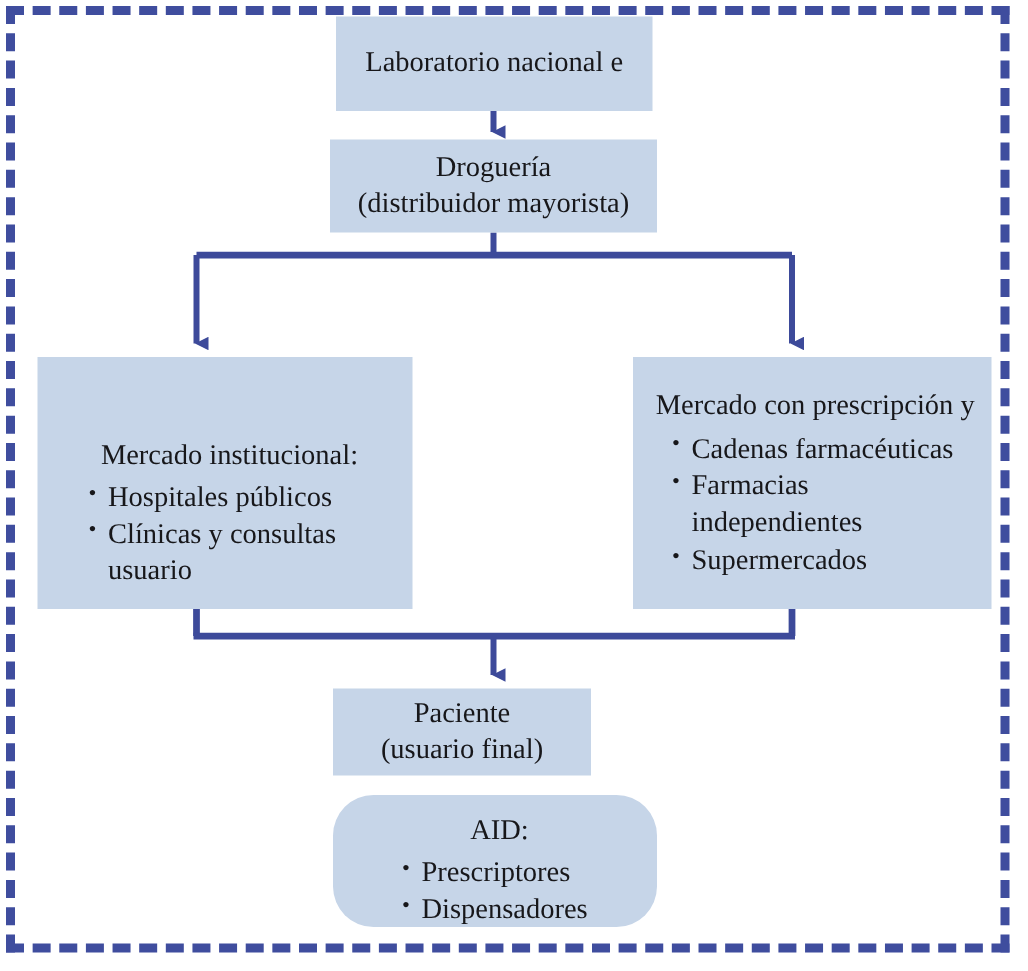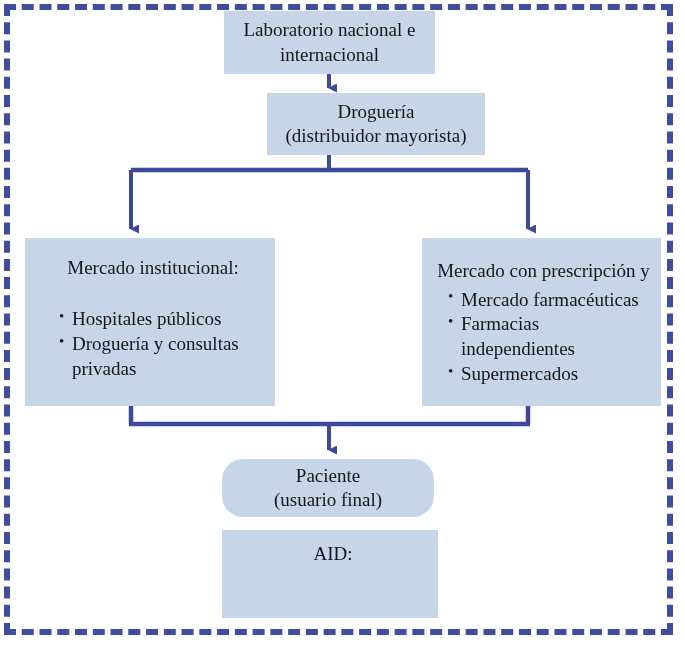--- a/index.html
+++ b/index.html
@@ -54,28 +54,28 @@
   .bullets li::before {
     content: "\2022";
     position: absolute;
     left: 0;
     top: -0.02em;
     font-size: 15px;
   }
 
   
   #node-laboratorio { left: 224px; top: 11px;  width: 211px; height: 63px; }
-  #node-drogueria   { left: 220px; top: 93px;  width: 218px; height: 62px; margin-left: 47px; }
+  #node-drogueria   { left: 220px; top: 93px;  width: 218px; height: 62px; }
   #node-institucional { left: 25px;  top: 238px; width: 250px; height: 168px;
-                        padding: 18px 16px 0 22px; justify-content: flex-start; gap: 23px; }
+                        padding: 18px 16px 0 22px; justify-content: flex-end; }
   #node-prescripcion  { left: 422px; top: 238px; width: 239px; height: 168px;
                         padding: 14px 10px 0 14px; justify-content: center; }
-  #node-paciente    { left: 222px; top: 459px; width: 212px; height: 58px; border-radius: 21px; }
+  #node-paciente    { left: 222px; top: 459px; width: 172px; height: 58px; }
   #node-aid         { left: 222px; top: 530px; width: 216px; height: 88px;
-                      padding: 12px 28px 0 34px; justify-content: flex-start; }
+                      padding: 12px 28px 0 34px; justify-content: flex-start; border-radius: 27px; }
 
   .node-inner-bullets { margin-top: 4px; }
 
   
   #connectors {
     position: absolute;
     left: 0; top: 0;
     width: 685px; height: 647px;
     pointer-events: none;
   }
@@ -109,54 +109,57 @@
       <path d="M 131 406 L 131 424" stroke="#3d4a9a" stroke-width="4.5" fill="none"></path>
       <path d="M 528 406 L 528 424" stroke="#3d4a9a" stroke-width="4.5" fill="none"></path>
       <path d="M 129 424 L 530 424" stroke="#3d4a9a" stroke-width="4.5" fill="none"></path>
       <line x1="329" y1="424" x2="329" y2="450" stroke="#3d4a9a" stroke-width="4" marker-end="url(#arrowhead)"></line>
     </g>
   </svg>
 
   <div class="node" id="node-laboratorio">
     <div class="title-lines">
       <div>Laboratorio nacional e</div>
-      <div>internacional</div>
     </div>
   </div>
 
   <div class="node" id="node-drogueria">
     <div class="title-lines">
       <div>Droguería</div>
       <div>(distribuidor mayorista)</div>
     </div>
   </div>
 
   <div class="node" id="node-institucional">
     <div class="title-lines">Mercado institucional:</div>
     <ul class="bullets node-inner-bullets">
       <li>Hospitales públicos</li>
-      <li>Droguería y consultas privadas</li>
+      <li>Clínicas y consultas usuario</li>
     </ul>
   </div>
 
   <div class="node" id="node-prescripcion">
     <div class="title-lines">
       <div>Mercado con prescripción y</div>
     </div>
     <ul class="bullets node-inner-bullets">
-      <li>Mercado farmacéuticas</li>
+      <li>Cadenas farmacéuticas</li>
       <li>Farmacias independientes</li>
       <li>Supermercados</li>
     </ul>
   </div>
 
   <div class="node" id="node-paciente">
     <div class="title-lines">
       <div>Paciente</div>
       <div>(usuario final)</div>
     </div>
   </div>
 
   <div class="node" id="node-aid">
     <div class="title-lines">AID:</div>
+    <ul class="bullets node-inner-bullets">
+      <li>Prescriptores</li>
+      <li>Dispensadores</li>
+    </ul>
   </div>
 
 </div>
 
 </body></html>

